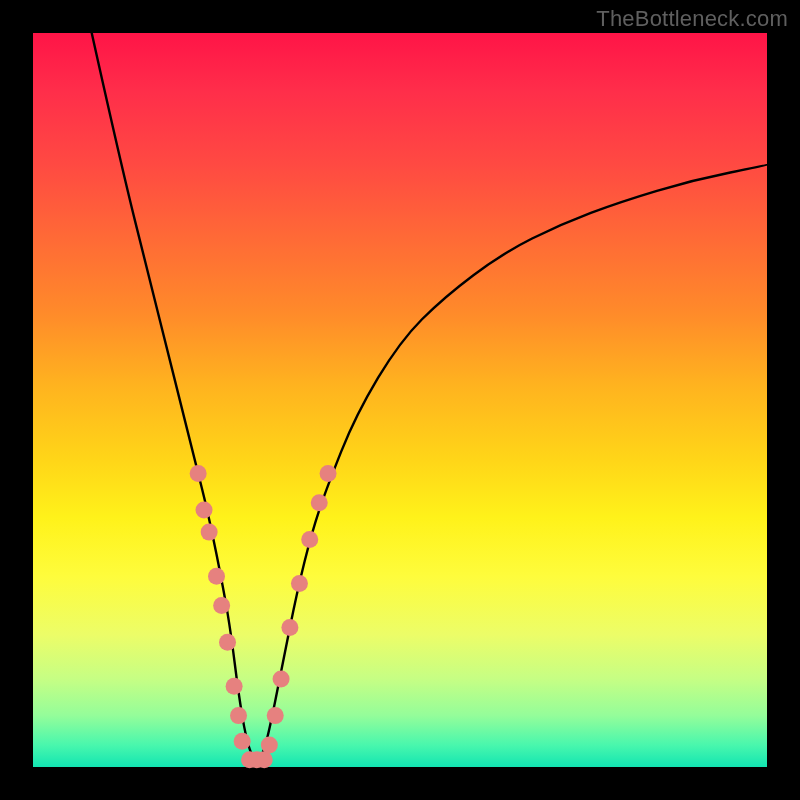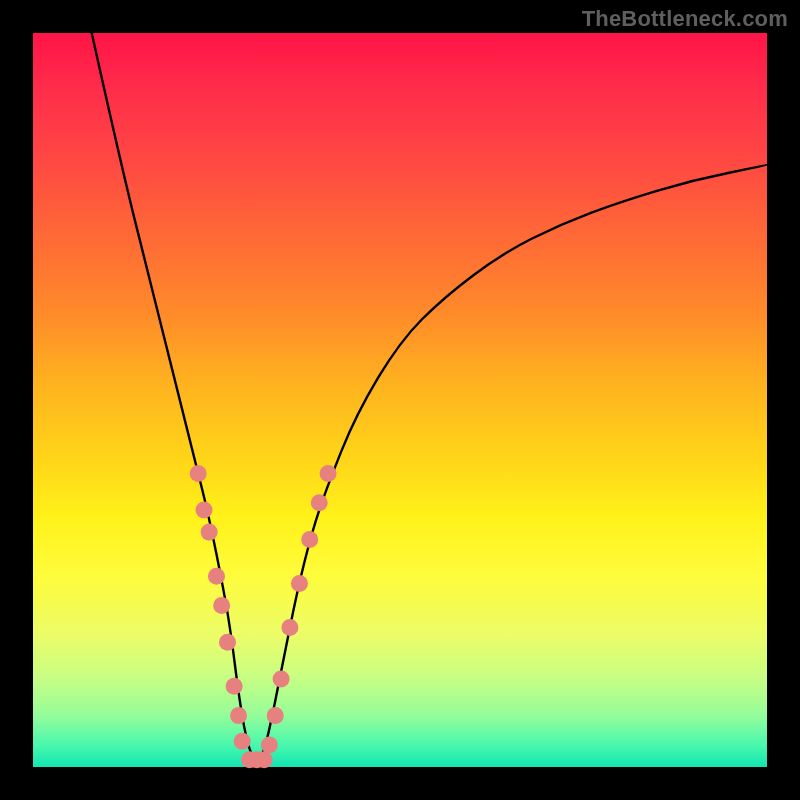--- a/index.html
+++ b/index.html
@@ -40,21 +40,21 @@
       #94fd9a 93%,
       #49f7ad 97%,
       #12e5b2 100%);
   }
   .watermark {
     position: absolute;
     top: 6px;
     right: 12px;
     font-family: Arial, Helvetica, sans-serif;
     font-size: 22px;
-    font-weight: 700;
+    font-weight: 400;
     color: #5f5f5f;
     letter-spacing: 0.2px;
     user-select: none;
   }
   svg.curve {
     position: absolute;
     left: 0;
     top: 0;
     width: 734px;
     height: 734px;

